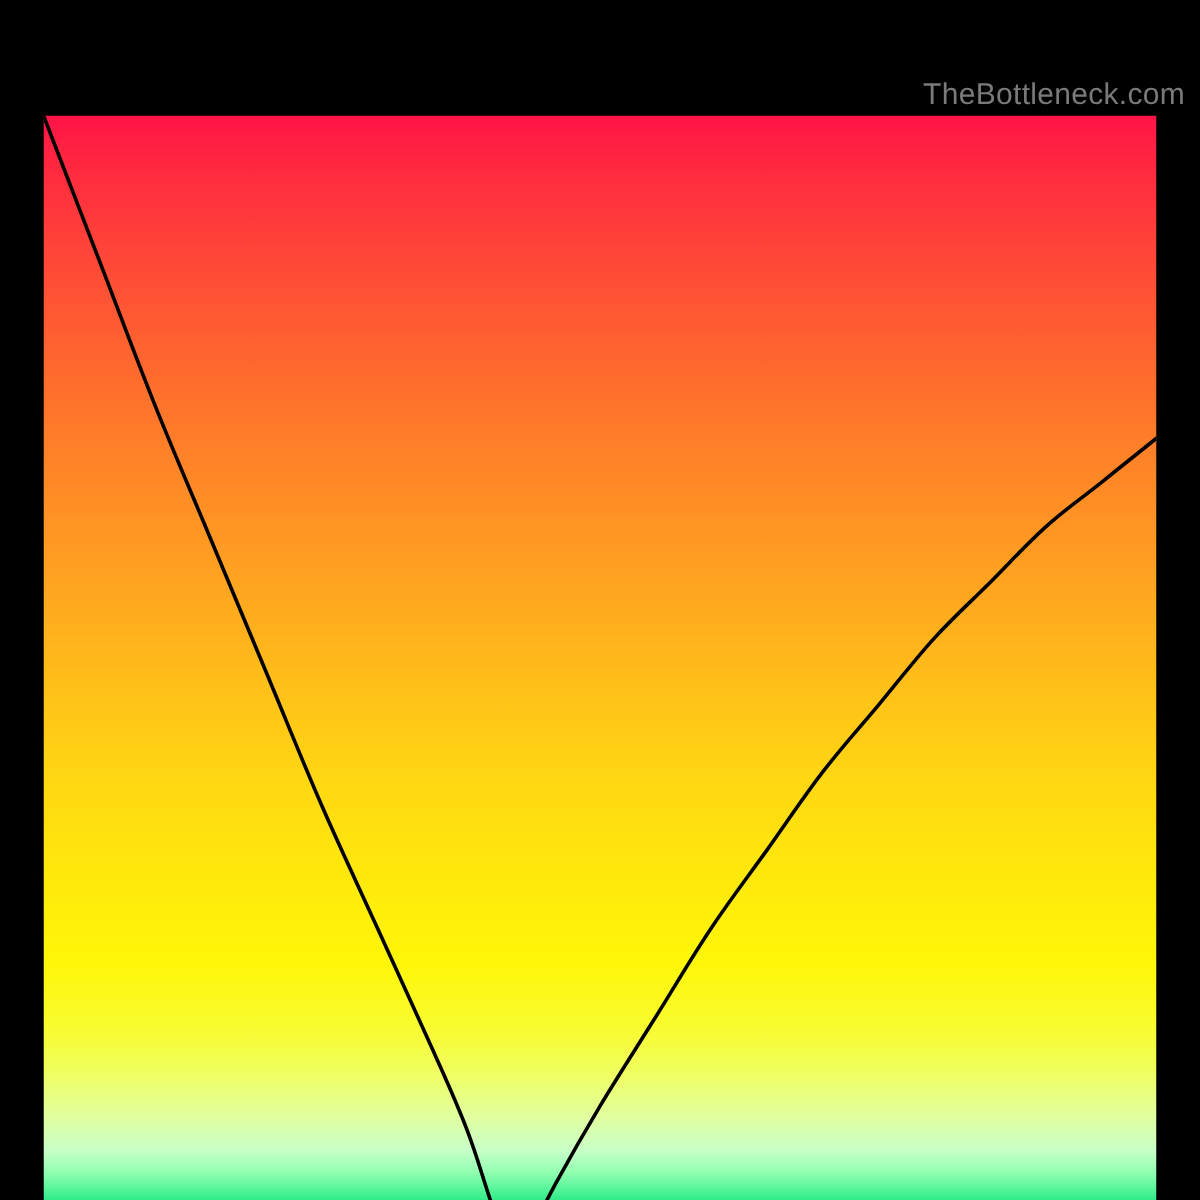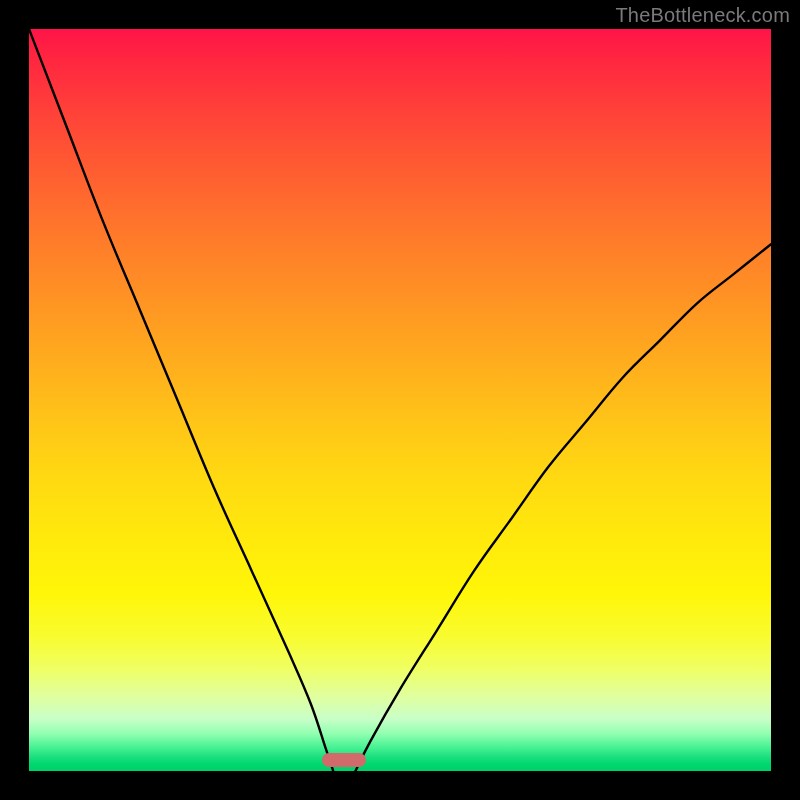--- a/index.html
+++ b/index.html
@@ -8,20 +8,21 @@
     width: 800px;
     height: 800px;
     background: #000;
     overflow: hidden;
     font-family: Arial, Helvetica, sans-serif;
   }
   .frame {
     position: absolute;
     inset: 0;
     background: #000;
+    margin-top: 48px;
   }
   .plot-area {
     position: absolute;
     left: 29px;
     top: 29px;
     width: 742px;
     height: 742px;
     overflow: hidden;
   }
   .gradient-bg {

